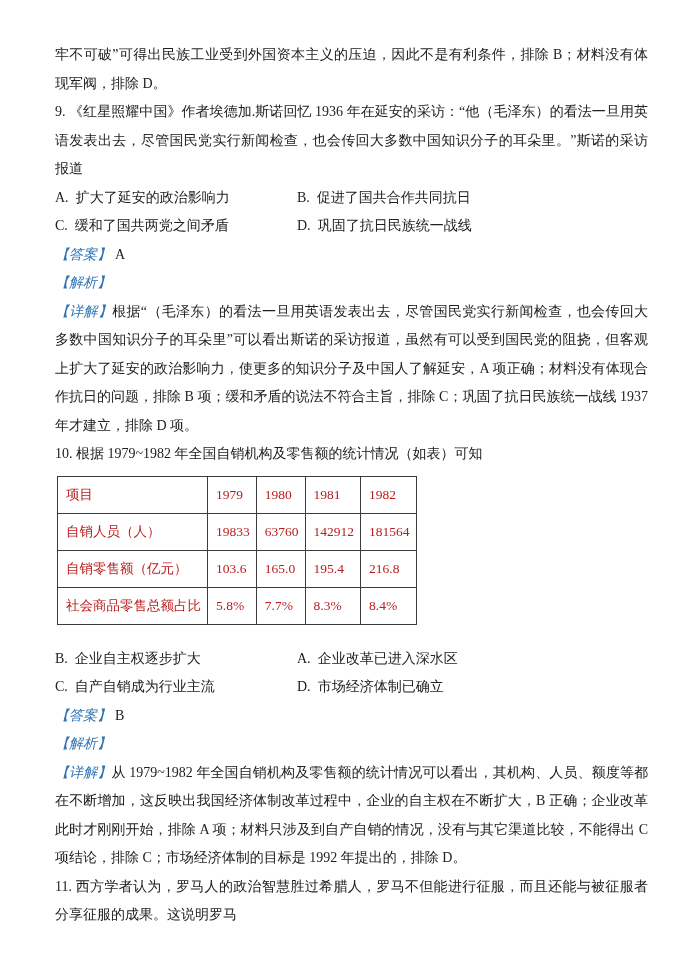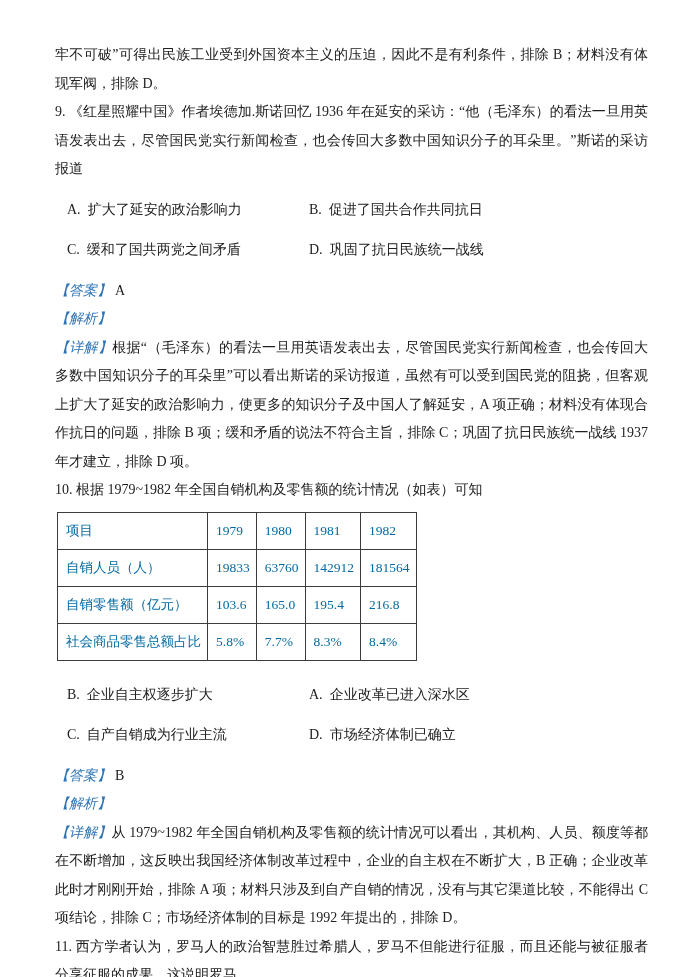--- a/index.html
+++ b/index.html
@@ -23,38 +23,38 @@
     line-height: 28.5px;
   }
   .para {
     margin: 0;
     text-align: justify;
     text-justify: inter-ideograph;
   }
   .opt-row {
     display: grid;
     grid-template-columns: 242px 1fr;
-    margin: 12px;
+    margin: 0;
   }
   .opt-key {
     margin-right: 7px;
   }
   .blue {
     color: #2e74b5;
     font-style: italic;
   }
   .answer-line .ans-val {
     margin-left: 4px;
   }
   table.stats {
     border-collapse: collapse;
     margin: 7px 0 20px 2px;
     font-size: 13.5px;
     line-height: 20px;
-    color: #0369a1;
+    color: #b91c1c;
   }
   table.stats td {
     border: 1px solid #3c3c3c;
     box-sizing: border-box;
     height: 37px;
     padding: 4px 6px 4px 8px;
     text-align: left;
     vertical-align: middle;
     white-space: nowrap;
   }

